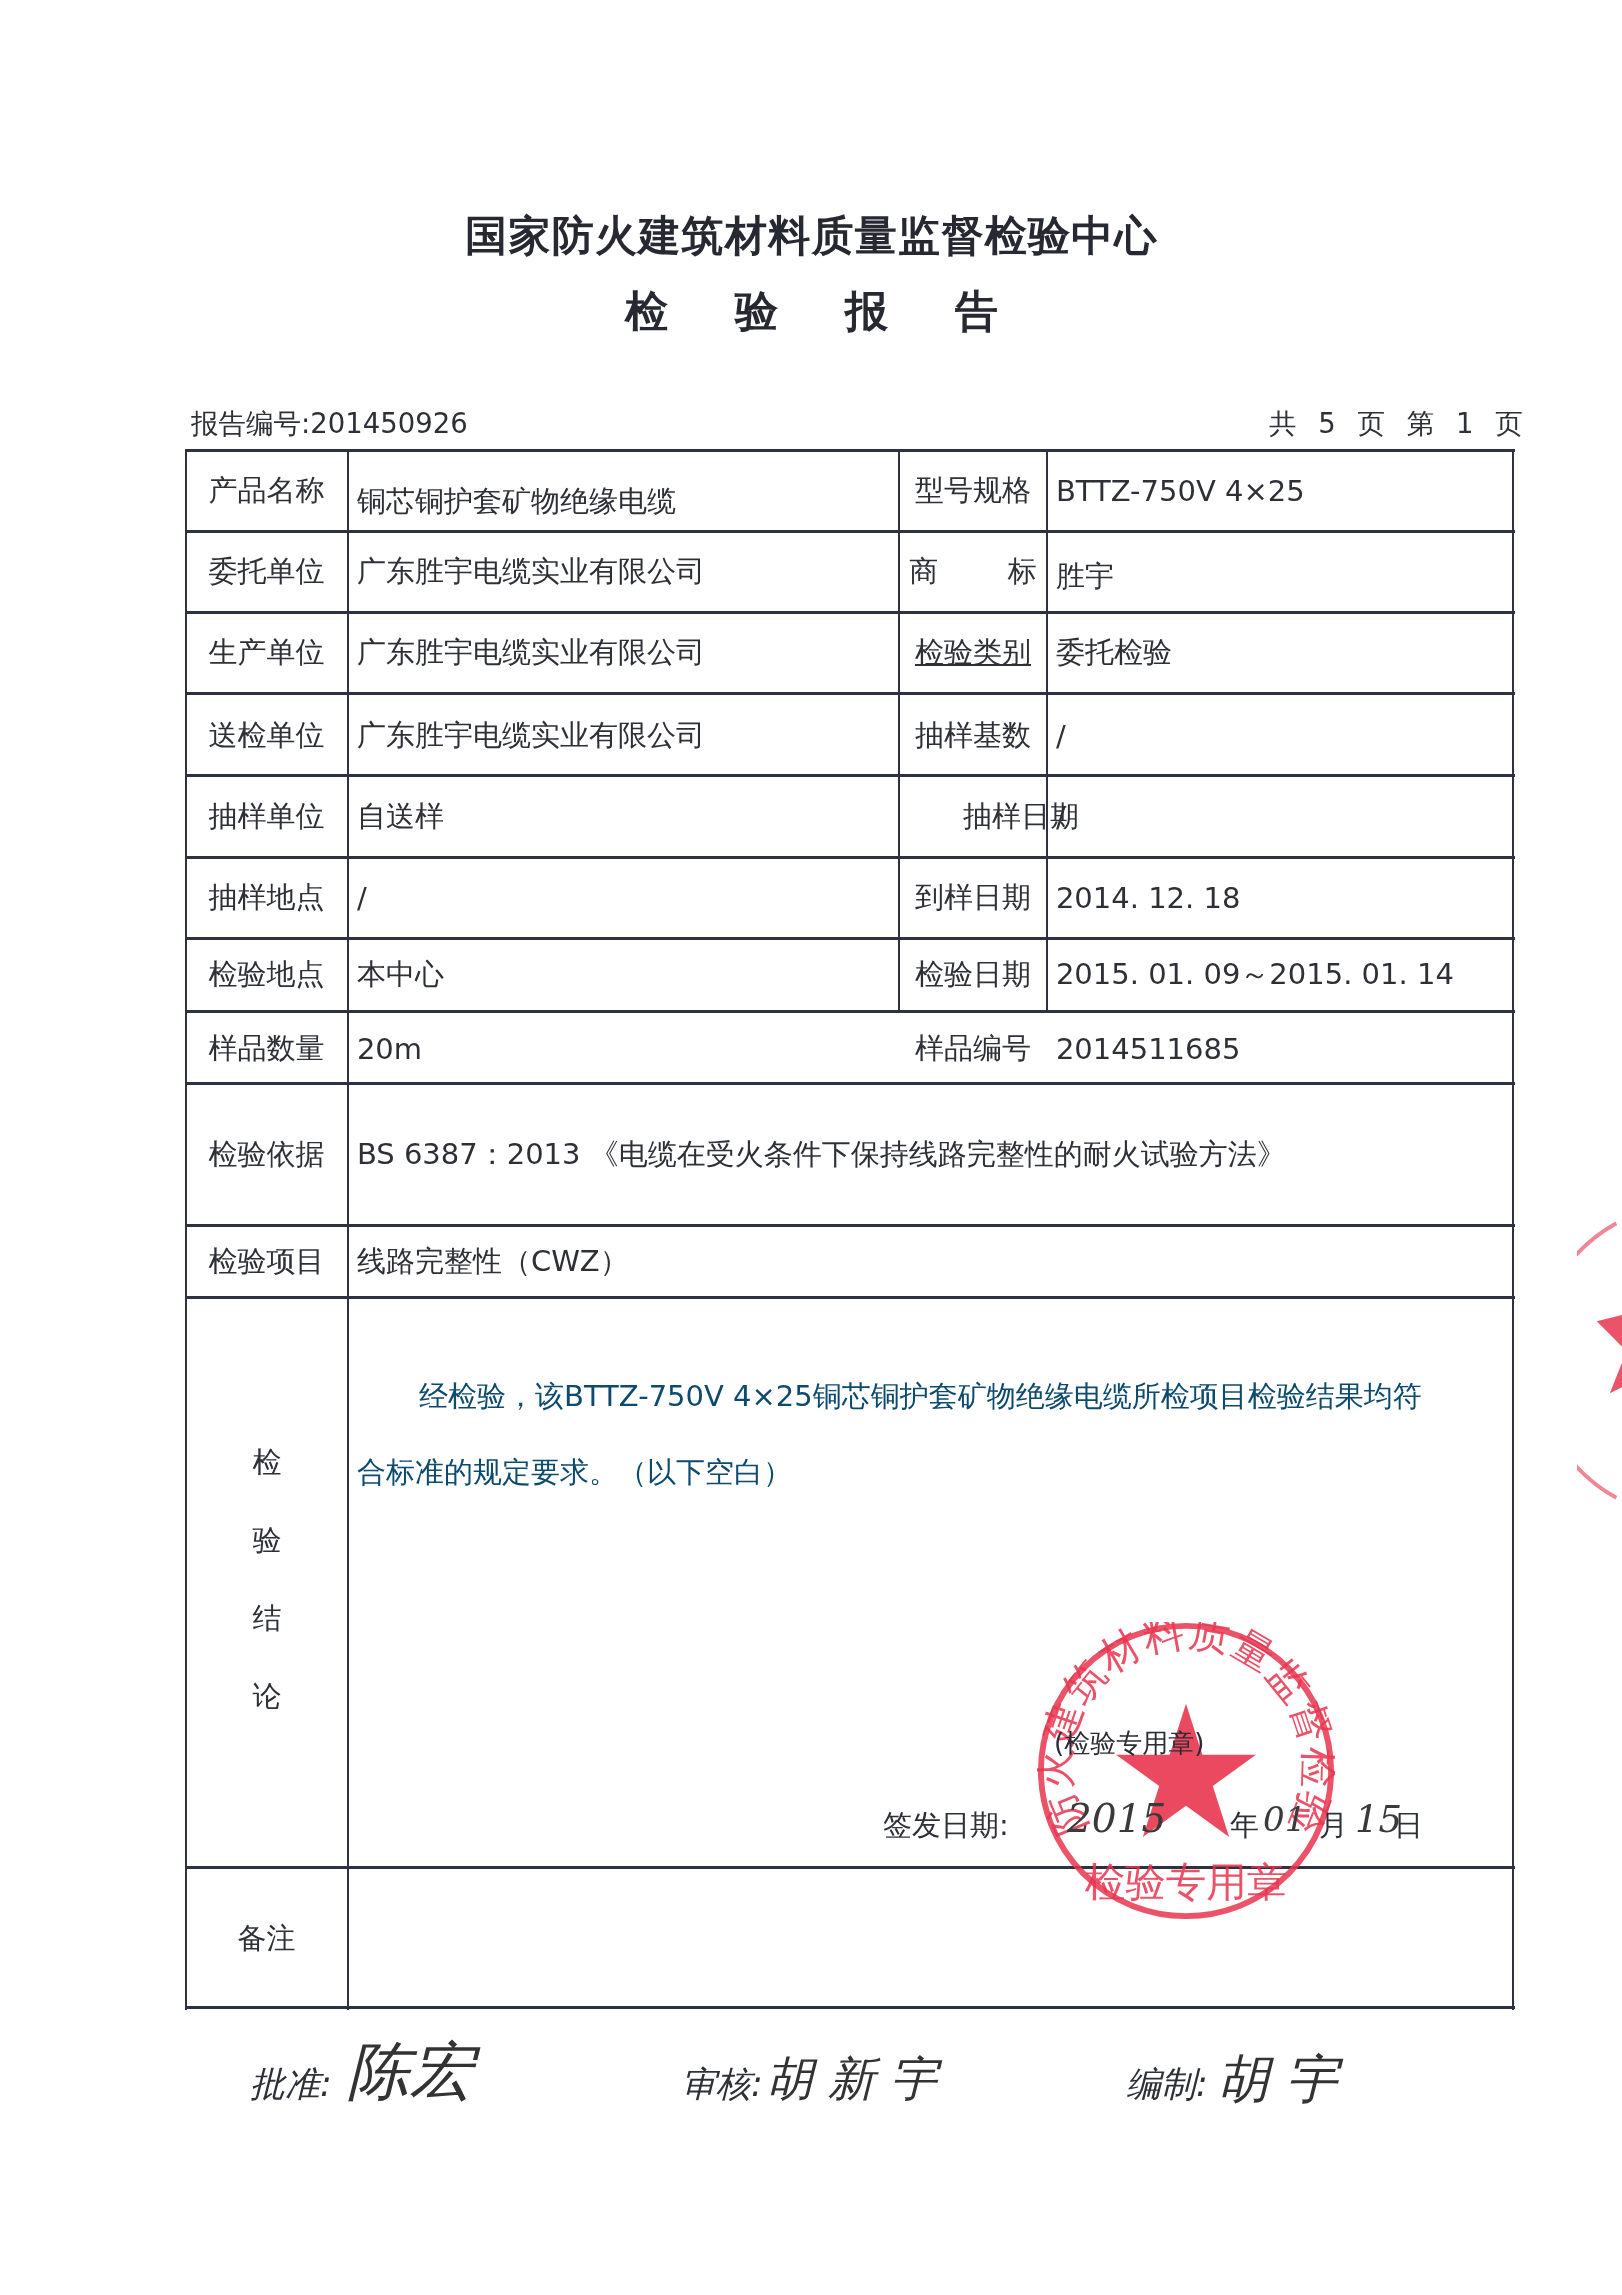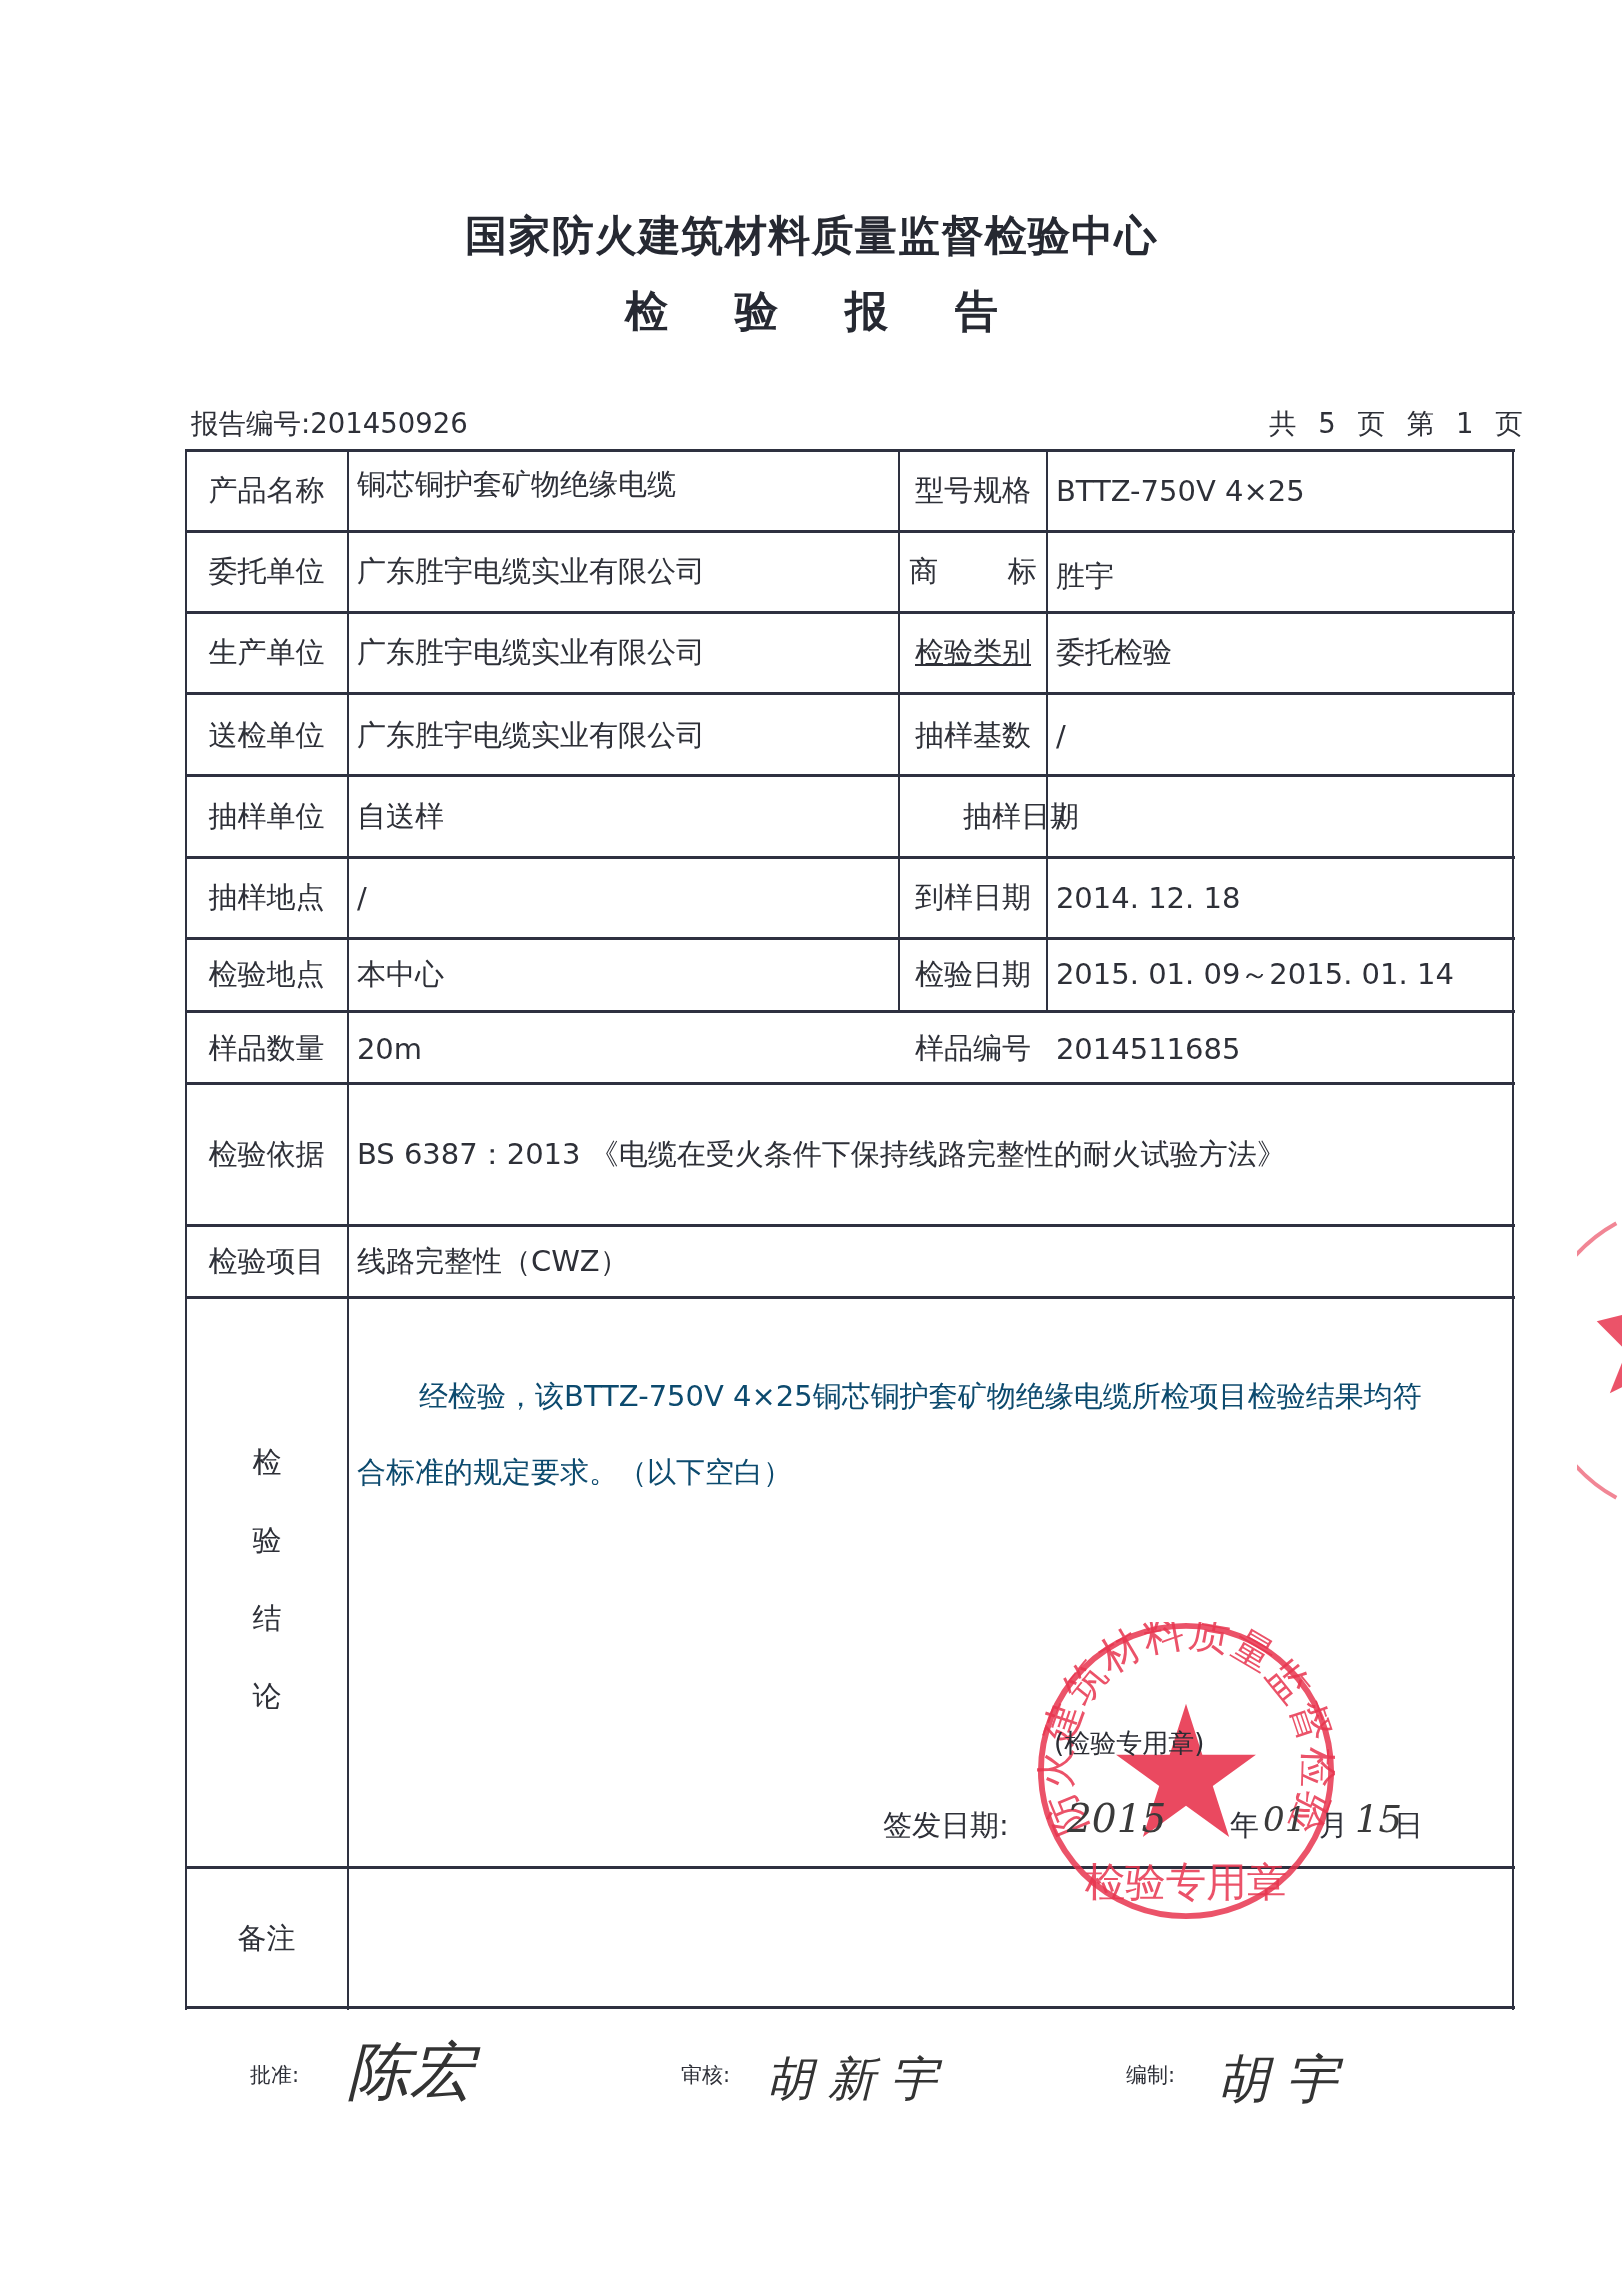--- a/index.html
+++ b/index.html
@@ -23,21 +23,21 @@
   .vert-label { position:absolute; left:185px; width:164px; font-size:29px; text-align:center; color:#2e3038; }
 
   .conclusion { position:absolute; left:357px; font-size:29px; color:#0c4a6e; white-space:nowrap; }
 
   .stamp { position:absolute; left:1037px; top:1622px; width:298px; height:298px; pointer-events:none; }
   .stamp-label { position:absolute; font-size:26px; color:#2b2d34; white-space:nowrap; }
 
   .sign-date { position:absolute; top:1806px; font-size:29px; color:#2e3038; white-space:nowrap; }
   .handwriting { font-family:"DejaVu Serif","Liberation Serif",serif; font-style:italic; color:#3a3a3a; }
 
-  .sig-label { position:absolute; top:2061px; font-size:21px; color:#2e3038; }
+  .sig-label { position:absolute; top:2061px; font-size:35px; color:#2e3038;font-style:italic; }
   .sig-hand { position:absolute; font-family:"DejaVu Serif",serif; font-style:italic; color:#333; }
 
   .seam { position:absolute; left:1577px; top:1197px; width:46px; height:327px; pointer-events:none; }
 </style>
 </head>
 <body>
 
 <div class="abs title t1">国家防火建筑材料质量监督检验中心</div>
 <div class="abs title t2">检 验 报 告</div>
 
@@ -62,21 +62,21 @@
   <div class="hline" style="left:185px;width:1330px;top:1866px;"></div>
   <div class="hline" style="left:185px;width:1330px;top:2006px;"></div>
 
   <div class="vline" style="left:185px;top:449px;height:1561px;"></div>
   <div class="vline" style="left:347px;top:449px;height:1561px;"></div>
   <div class="vline" style="left:898px;top:449px;height:564px;"></div>
   <div class="vline" style="left:1046px;top:449px;height:564px;"></div>
   <div class="vline" style="left:1512px;top:449px;height:1561px;"></div>
 
   <div class="cell lbl" style="left:186px;width:161px;top:452px;height:78px;">产品名称</div>
-  <div class="cell val" style="left:349px;width:543px;top:452px;height:66px;">铜芯铜护套矿物绝缘电缆</div>
+  <div class="cell val" style="left:349px;width:543px;top:469px;height:66px;">铜芯铜护套矿物绝缘电缆</div>
   <div class="cell lbl" style="left:900px;width:146px;top:452px;height:78px;">型号规格</div>
   <div class="cell val" style="left:1048px;width:458px;top:452px;height:78px;">BTTZ-750V  4×25</div>
 
   <div class="cell lbl" style="left:186px;width:161px;top:533px;height:78px;">委托单位</div>
   <div class="cell val" style="left:349px;width:543px;top:533px;height:78px;">广东胜宇电缆实业有限公司</div>
   <div class="cell lbl-spread" style="left:900px;width:146px;top:533px;height:78px;">
     <span>商</span>
     <span>标</span>
   </div>
   <div class="cell val" style="left:1048px;width:458px;top:533px;height:87px;">胜宇</div>

